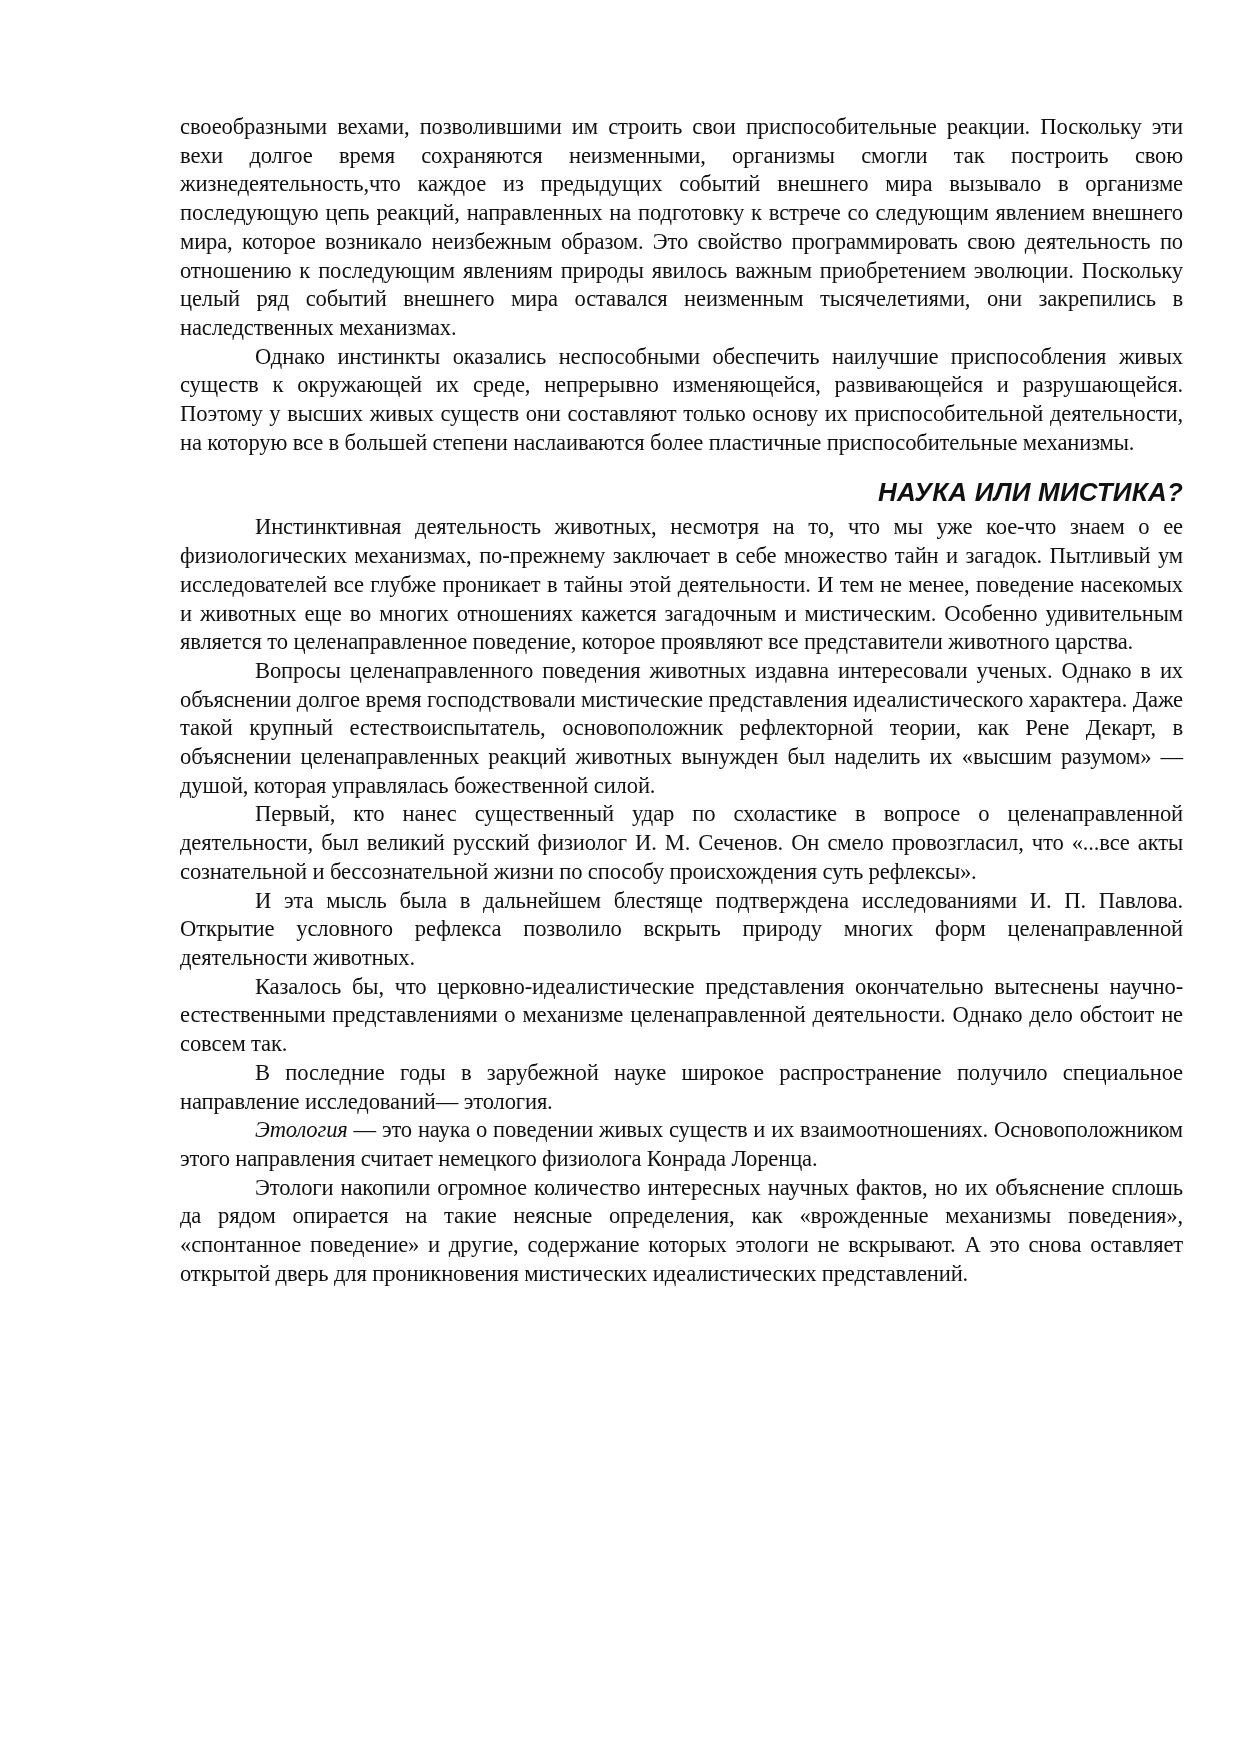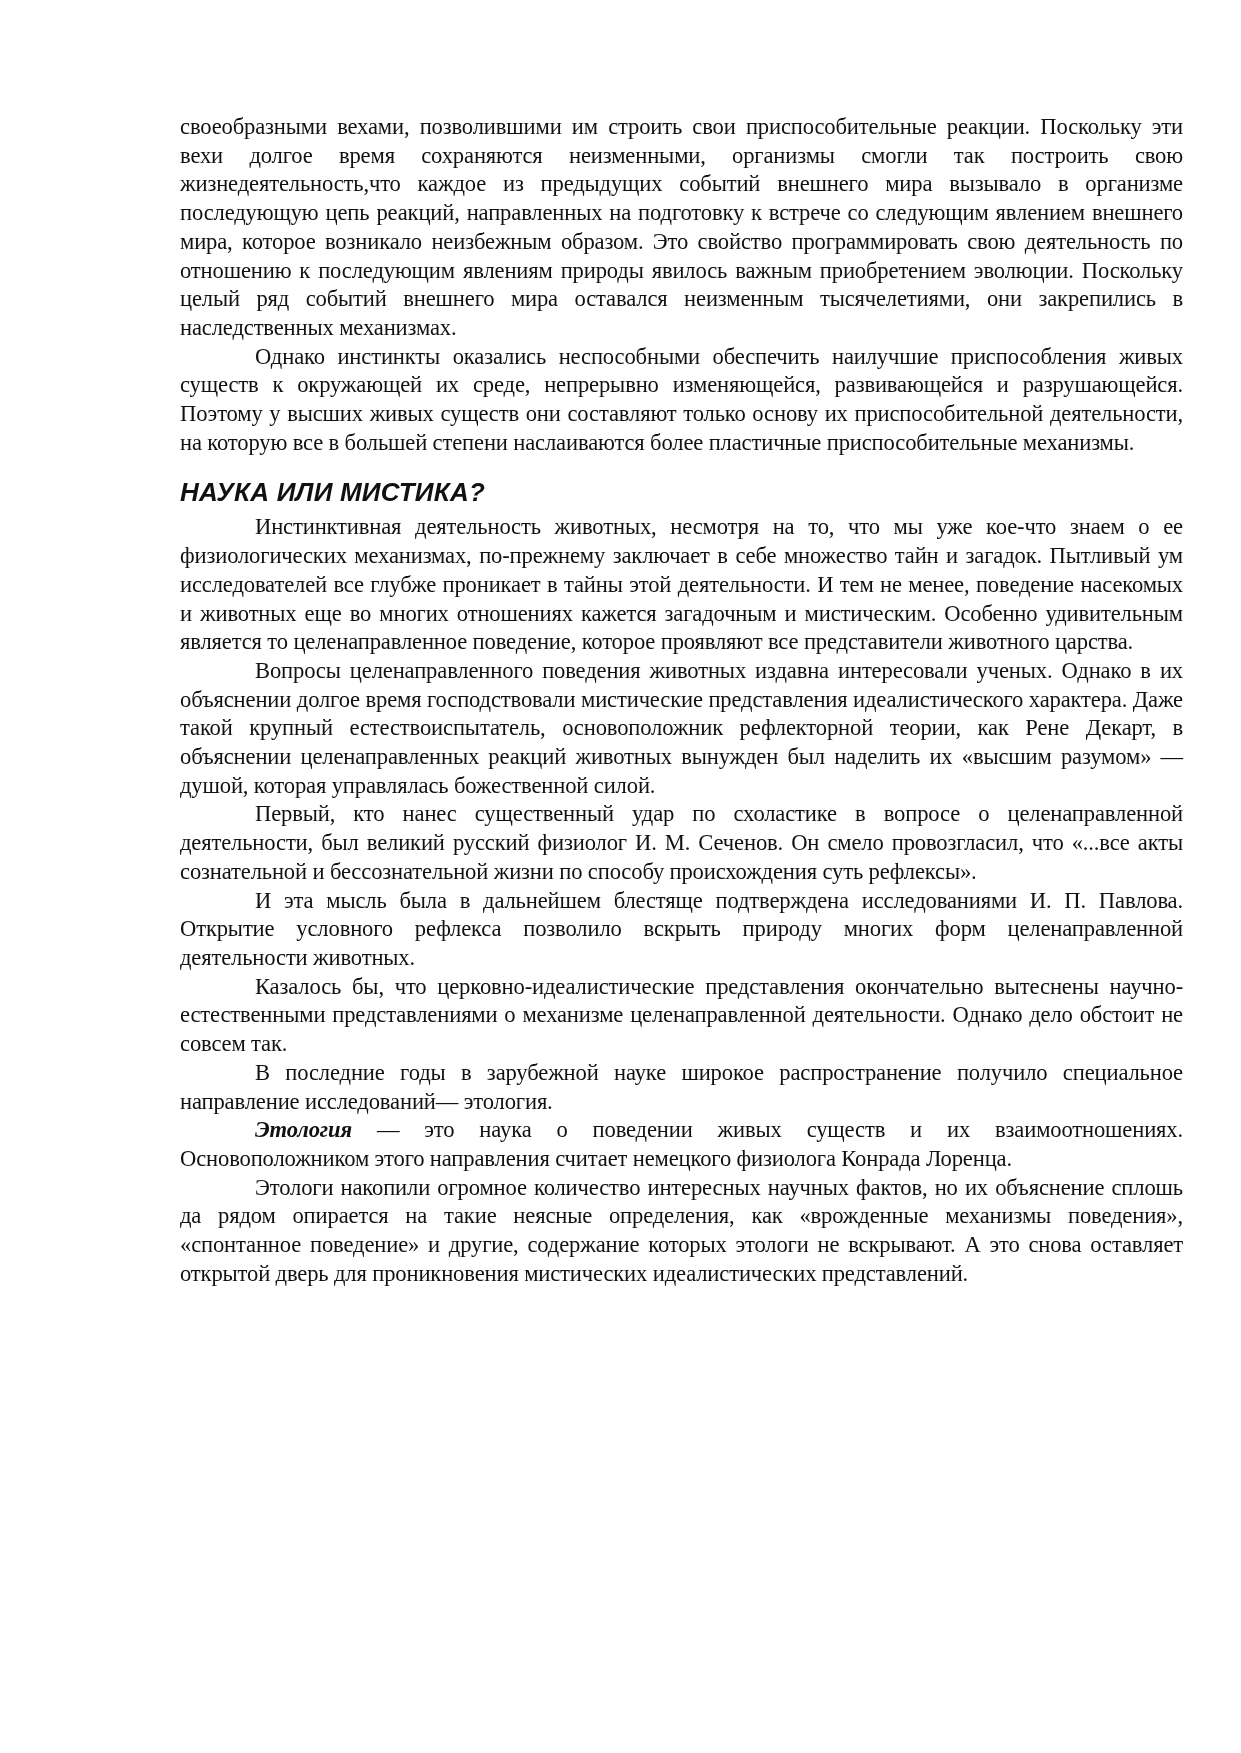--- a/index.html
+++ b/index.html
@@ -31,26 +31,26 @@
     }
     .para.indent {
       text-indent: 75px;
     }
     .heading {
       font-family: "Liberation Sans", "DejaVu Sans", sans-serif;
       font-weight: bold;
       font-style: italic;
       font-size: 26px;
       line-height: 30px;
-      text-align: left;
+      text-align: right;
       margin: 20px 0 6px 0;
       letter-spacing: 0.2px;
     }
     .term {
-      font-weight: bold;
+      font-weight: normal;
       font-style: italic;
     }
   </style>
 </head>
 <body>
 
 <div class="page">
   <p class="para">своеобразными вехами, позволившими им строить свои приспособительные реакции. Поскольку эти вехи долгое время сохраняются неизменными, организмы смогли так построить свою жизнедеятельность,что каждое из предыдущих событий внешнего мира вызывало в организме последующую цепь реакций, направленных на подготовку к встрече со следующим явлением внешнего мира, которое возникало неизбежным образом. Это свойство программировать свою деятельность по отношению к последующим явлениям природы явилось важным приобретением эволюции. Поскольку целый ряд событий внешнего мира оставался неизменным тысячелетиями, они закрепились в наследственных механизмах.</p>
   <p class="para indent">Однако инстинкты оказались неспособными обеспечить наилучшие приспособления живых существ к окружающей их среде, непрерывно изменяющейся, развивающейся и разрушающейся. Поэтому у высших живых существ они составляют только основу их приспособительной деятельности, на которую все в большей степени наслаиваются более пластичные приспособительные механизмы.</p>
 

